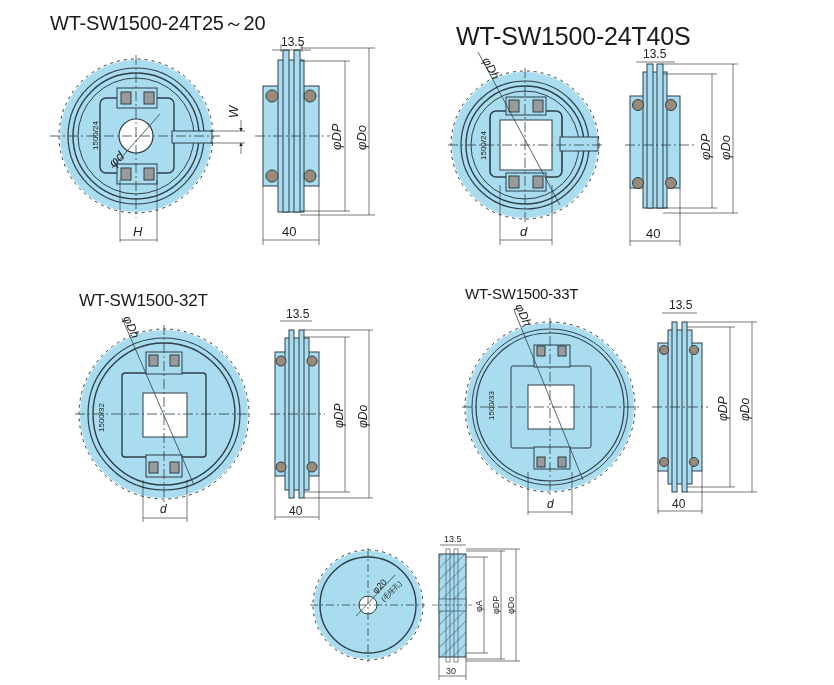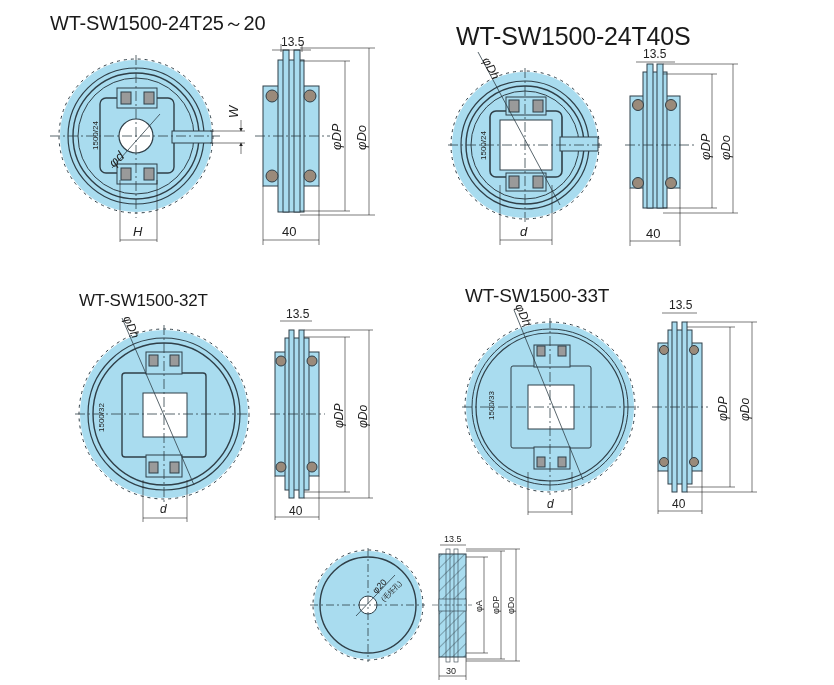--- a/index.html
+++ b/index.html
@@ -7,21 +7,21 @@
   .title{position:absolute;font-size:25px;color:#1a1a1a;white-space:nowrap;letter-spacing:-0.2px;}
   svg{position:absolute;left:0;top:0;}
   .dim{font-family:"Liberation Sans",sans-serif;fill:#222;}
 </style>
 </head>
 <body>
 
 <div class="title" style="left:50px;top:10px;font-size:20px;">WT-SW1500-24T25～20</div>
 <div class="title" style="left:456px;top:22px;">WT-SW1500-24T40S</div>
 <div class="title" style="left:66px;top:291px;font-size:17px;margin-left:13px;">WT-SW1500-32T</div>
-<div class="title" style="left:465px;top:285px;font-size:19px;">WT-SW1500-33T</div>
+<div class="title" style="left:465px;top:285px;font-size:15px;">WT-SW1500-33T</div>
 
 <svg width="834" height="685" viewBox="0 0 834 685">
   <defs>
     <pattern id="hatch" patternUnits="userSpaceOnUse" width="8" height="8" patternTransform="rotate(45)">
       <rect width="8" height="8" fill="#a9dcef"></rect>
       <line x1="0" y1="0" x2="0" y2="8" stroke="#2f3f48" stroke-width="0.8"></line>
     </pattern>
     <marker id="arr" markerWidth="6" markerHeight="6" refX="5" refY="3" orient="auto">
       <path d="M0,0 L6,3 L0,6 z" fill="#222"></path>
     </marker>

